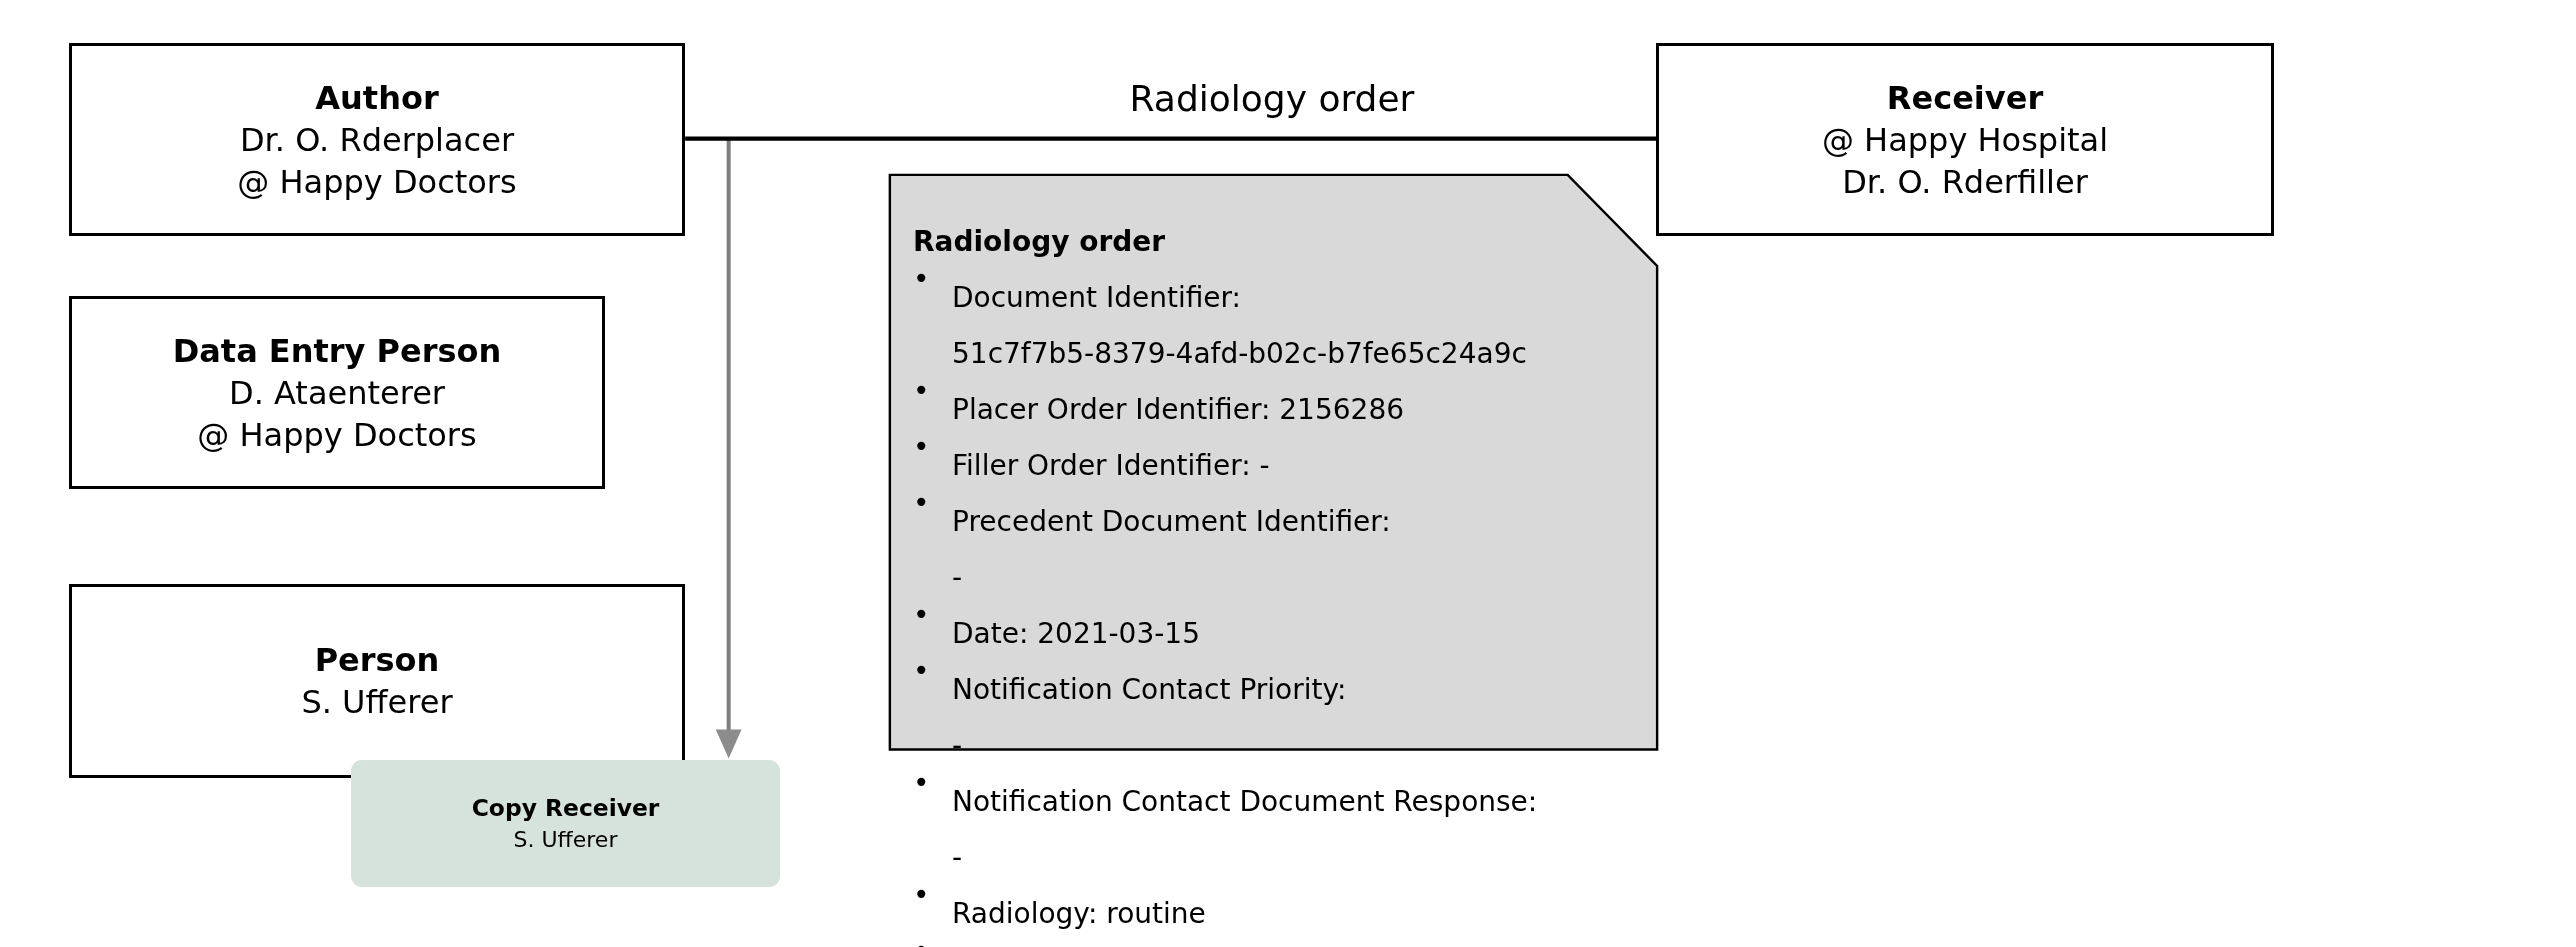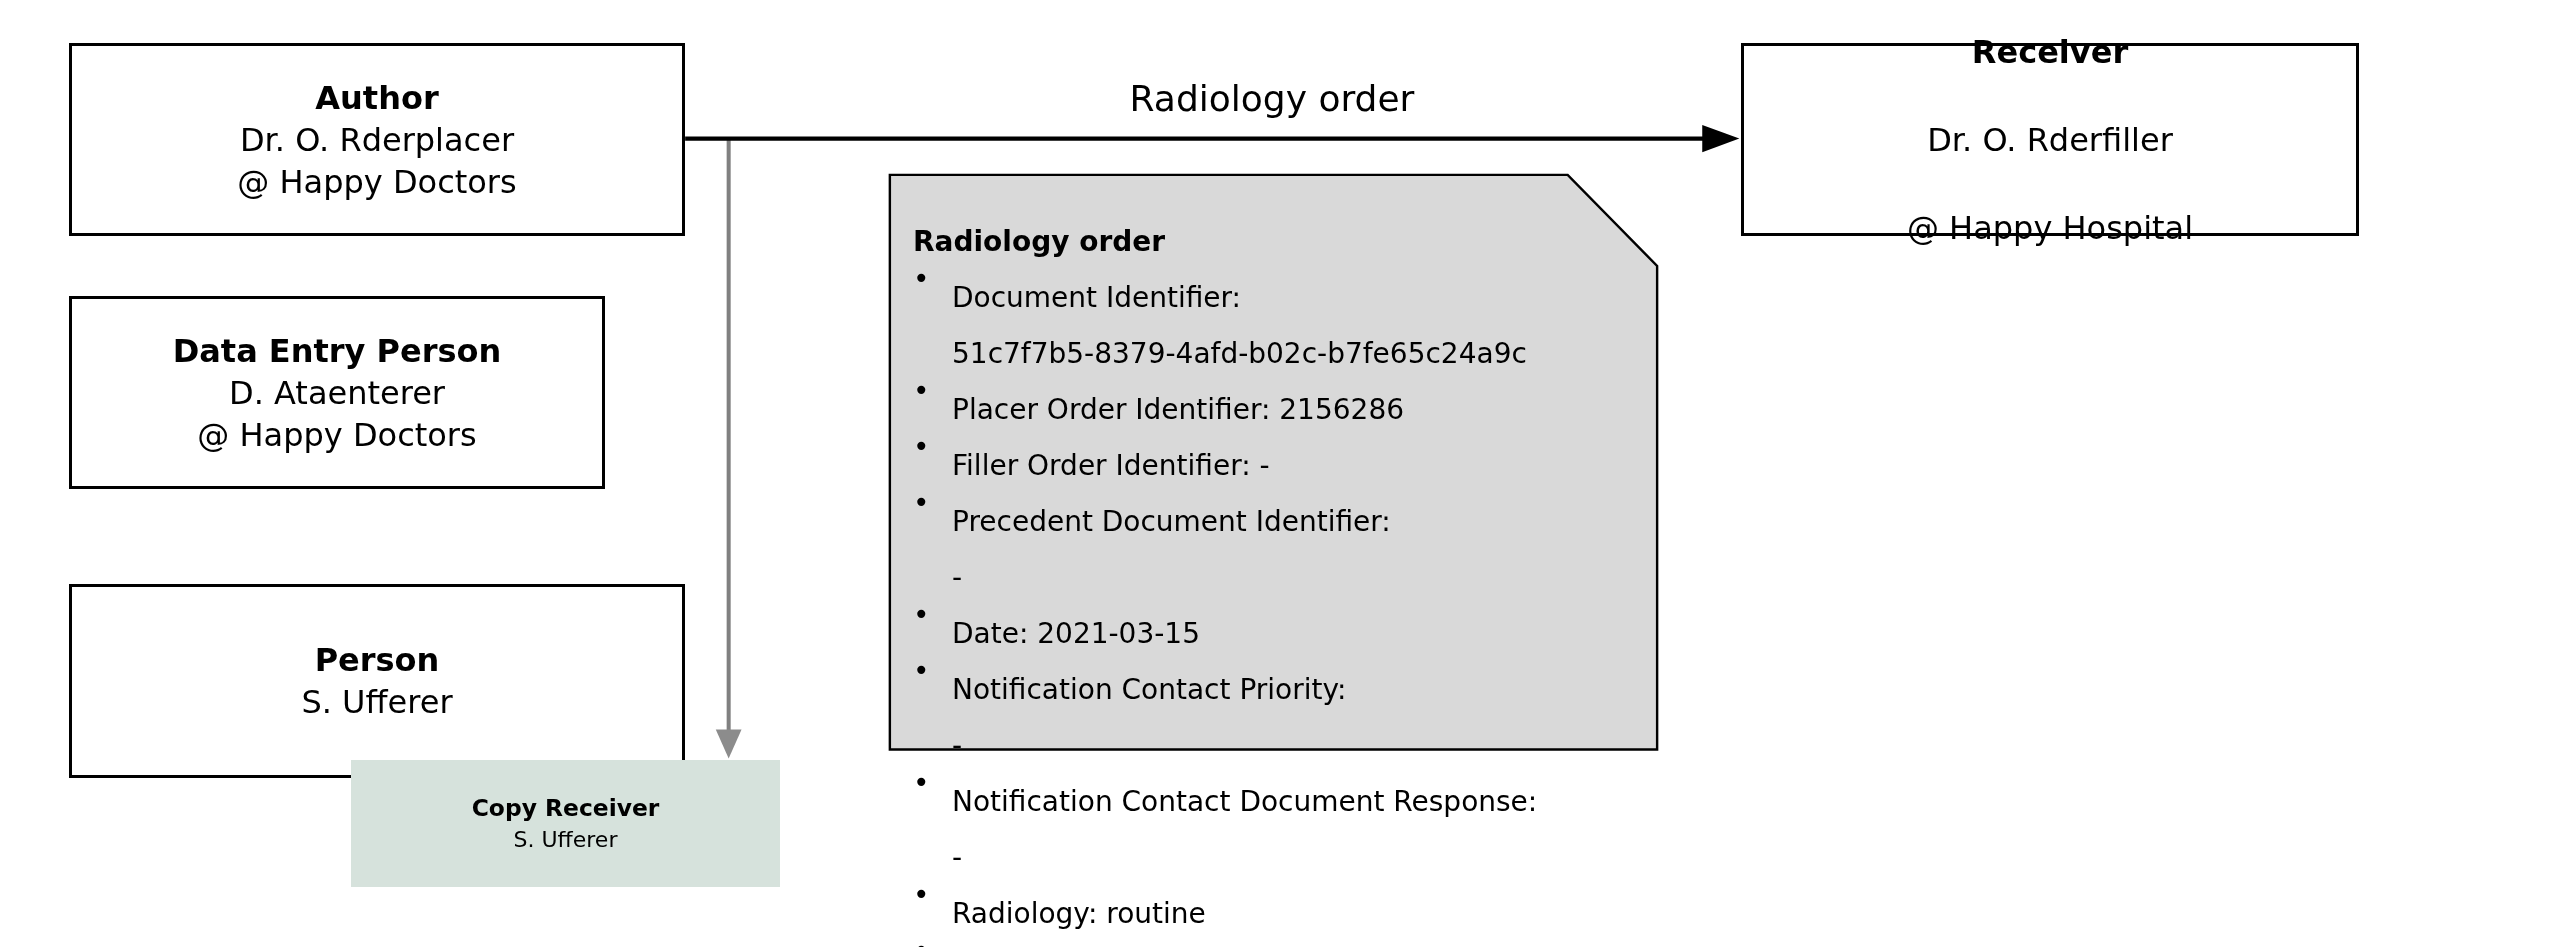--- a/index.html
+++ b/index.html
@@ -26,29 +26,30 @@
     align-items: center;
     text-align: center;
     font-size: 32px;
     line-height: 42px;
   }
   .actor-box .box-title { font-weight: bold; }
 
   #box-author     { left: 69px;   top: 43px;  width: 616px; height: 193px; }
   #box-data-entry { left: 69px;   top: 296px; width: 536px; height: 193px; }
   #box-patient    { left: 69px;   top: 584px; width: 616px; height: 194px; z-index: 1; }
-  #box-receiver   { left: 1741px; top: 43px;  width: 618px; height: 193px; gap: 46px; }
+  #box-receiver   { left: 1656px; top: 43px;  width: 618px; height: 193px; }
 
   #box-copy-receiver {
     position: absolute;
     left: 351px; top: 760px; width: 429px; height: 127px;
     display: flex; flex-direction: column; justify-content: center; align-items: center;
     text-align: center;
     font-size: 22px; line-height: 31px;
     z-index: 2;
+    border-radius: 11px;
   }
   #box-copy-receiver .box-title { font-weight: bold; font-size: 23.4px; }
 
   
   .arrow-label {
     position: absolute;
     left: 1272px; top: 80px;
     transform: translateX(-50%);
     font-size: 36px;
     line-height: 37px;
@@ -96,22 +97,22 @@
     <div class="box-line">@ Happy Doctors</div>
   </div>
 
   <div class="actor-box" id="box-patient">
     <div class="box-title">Person</div>
     <div class="box-line">S. Ufferer</div>
   </div>
 
   <div class="actor-box" id="box-receiver">
     <div class="box-title">Receiver</div>
+    <div class="box-line">@ Happy Hospital</div>
     <div class="box-line">Dr. O. Rderfiller</div>
-    <div class="box-line">@ Happy Hospital</div>
   </div>
 
   <div id="box-copy-receiver" style="background: rgb(214, 226, 220);">
     <div class="box-title">Copy Receiver</div>
     <div class="box-line">S. Ufferer</div>
   </div>
 
   <div class="arrow-label">Radiology order</div>
 
   <div class="note-content">

